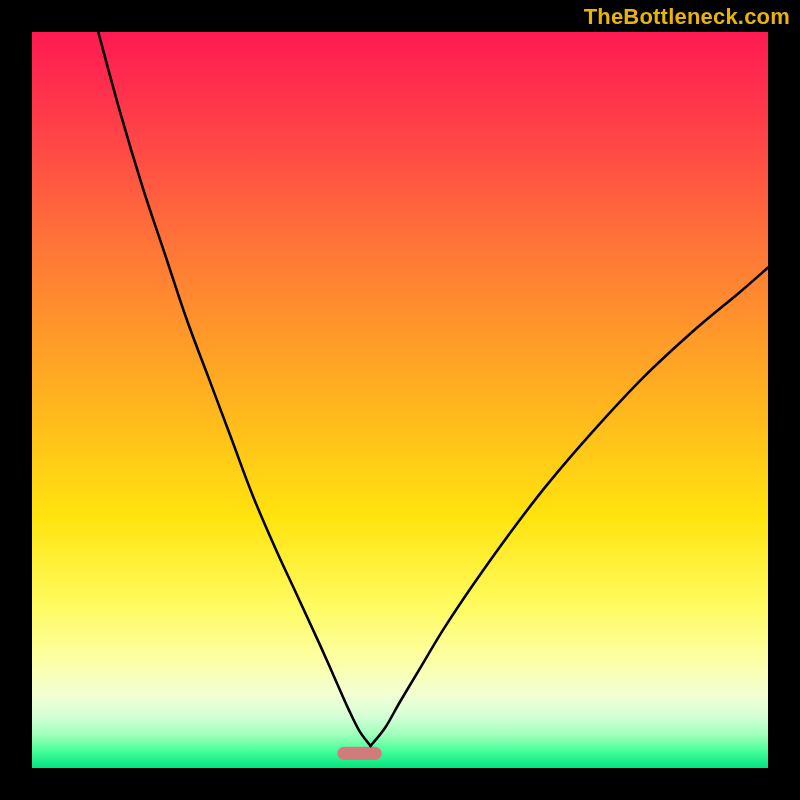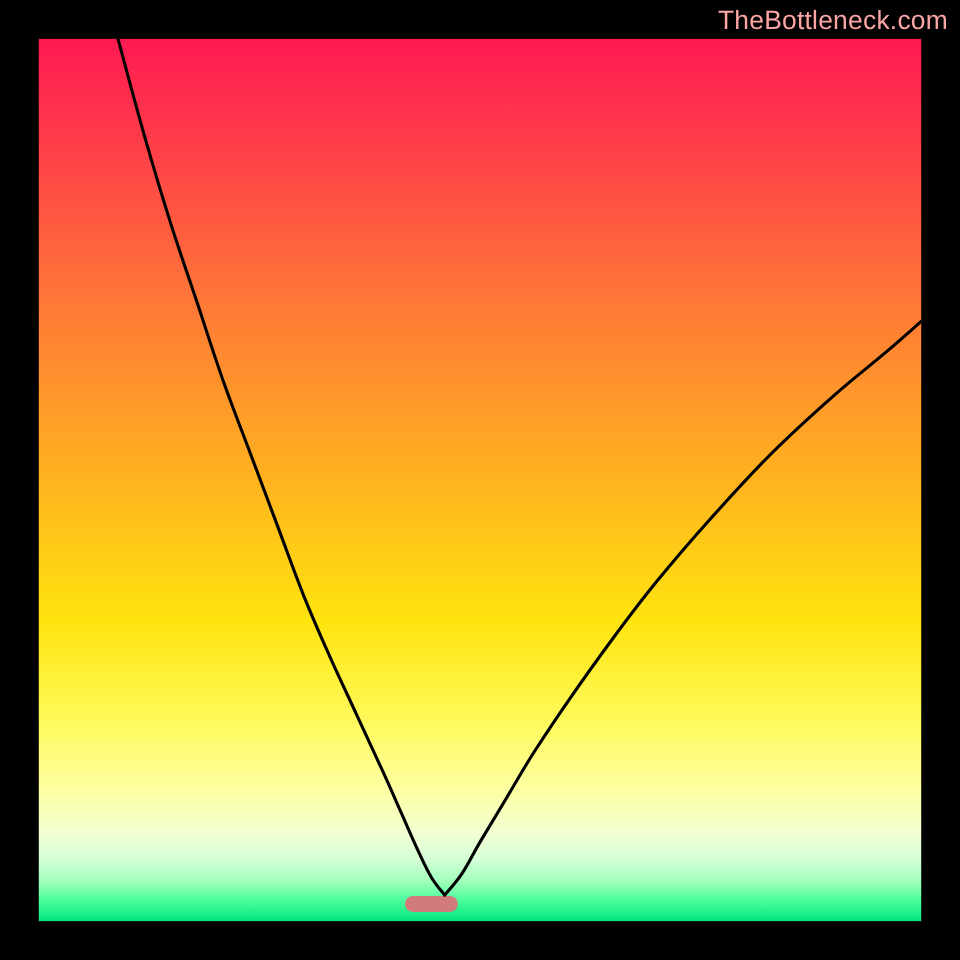--- a/index.html
+++ b/index.html
@@ -38,23 +38,23 @@
     position: absolute;
     left: 0;
     top: 0;
     width: 100%;
     height: 100%;
   }
   .watermark {
     position: absolute;
     top: 4px;
     right: 10px;
-    color: #fca5a5;
+    color: #eab308;
     font-size: 22px;
-    font-weight: 400;
+    font-weight: 700;
     letter-spacing: 0.2px;
   }
 </style>
 </head>
 <body>
 
 <div class="frame">
 
   <div class="plot-area">
 

